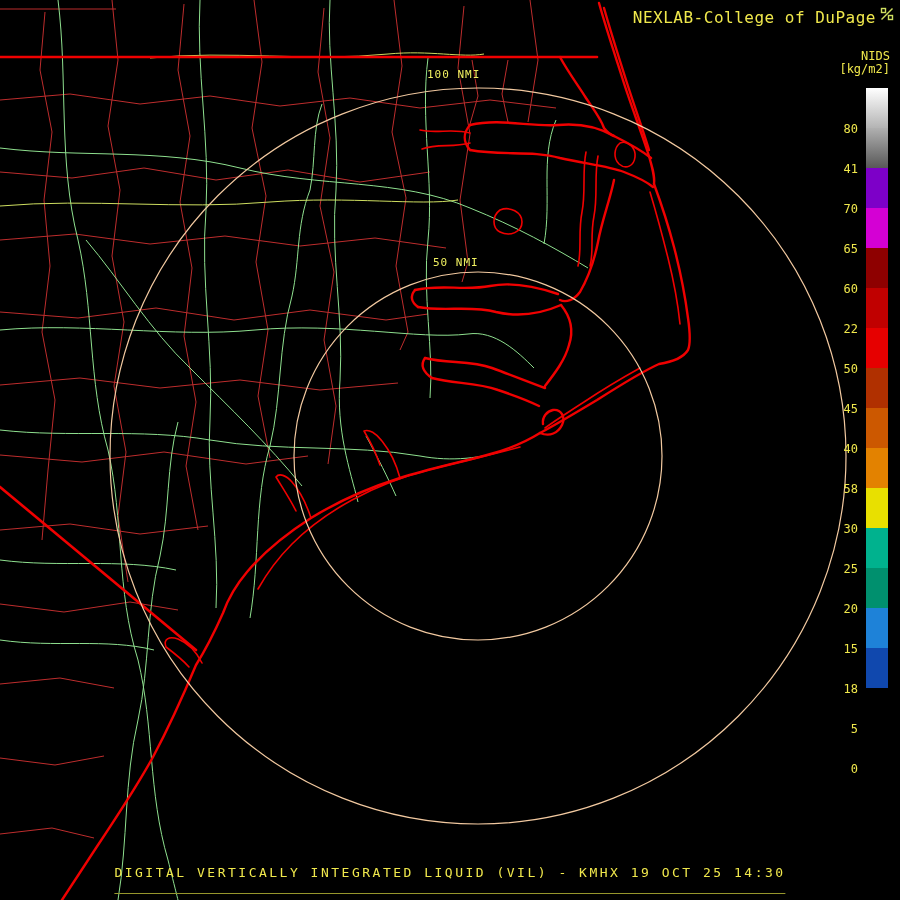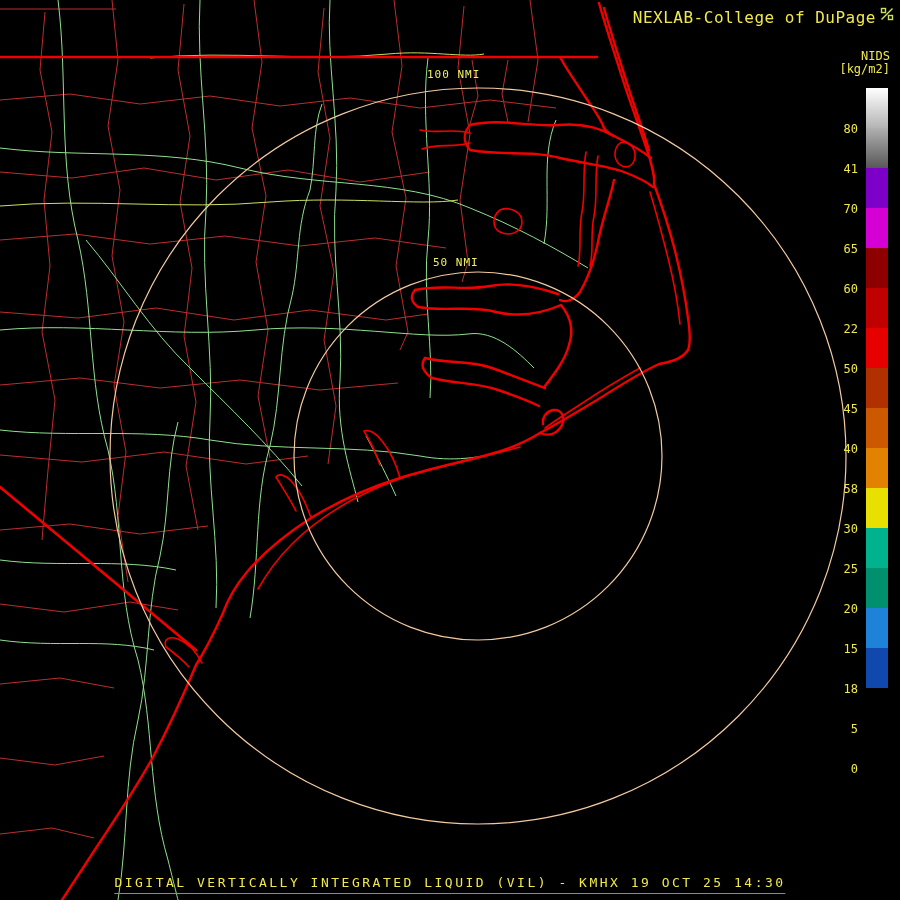--- a/index.html
+++ b/index.html
@@ -26,21 +26,21 @@
     font-size:12px;text-align:right;line-height:13px;
   }
   .colorbar{position:absolute;top:88px;right:12px;width:74px;}
   .cbar-row{position:relative;height:40px;}
   .cbar-row:last-child{height:34px;}
   .cbar-row .sw{position:absolute;right:0;top:0;width:22px;height:100%;}
   .cbar-row .lab{position:absolute;right:30px;bottom:-8px;color:var(--text-yellow);font-size:12px;}
   .footer-title{
     position:absolute;bottom:6px;left:50%;transform:translateX(-50%);
     color:var(--text-yellow);font-size:13px;letter-spacing:2.5px;white-space:nowrap;
-    border-bottom:1px solid #96962c;padding-bottom:3px;
+    border-bottom:1px solid #96962c;padding-bottom:13px;
   }
 </style>
 </head>
 <body>
 
 <div class="stage">
 
   <svg class="map-svg" viewBox="0 0 900 900">
 
     <g class="g-county">

